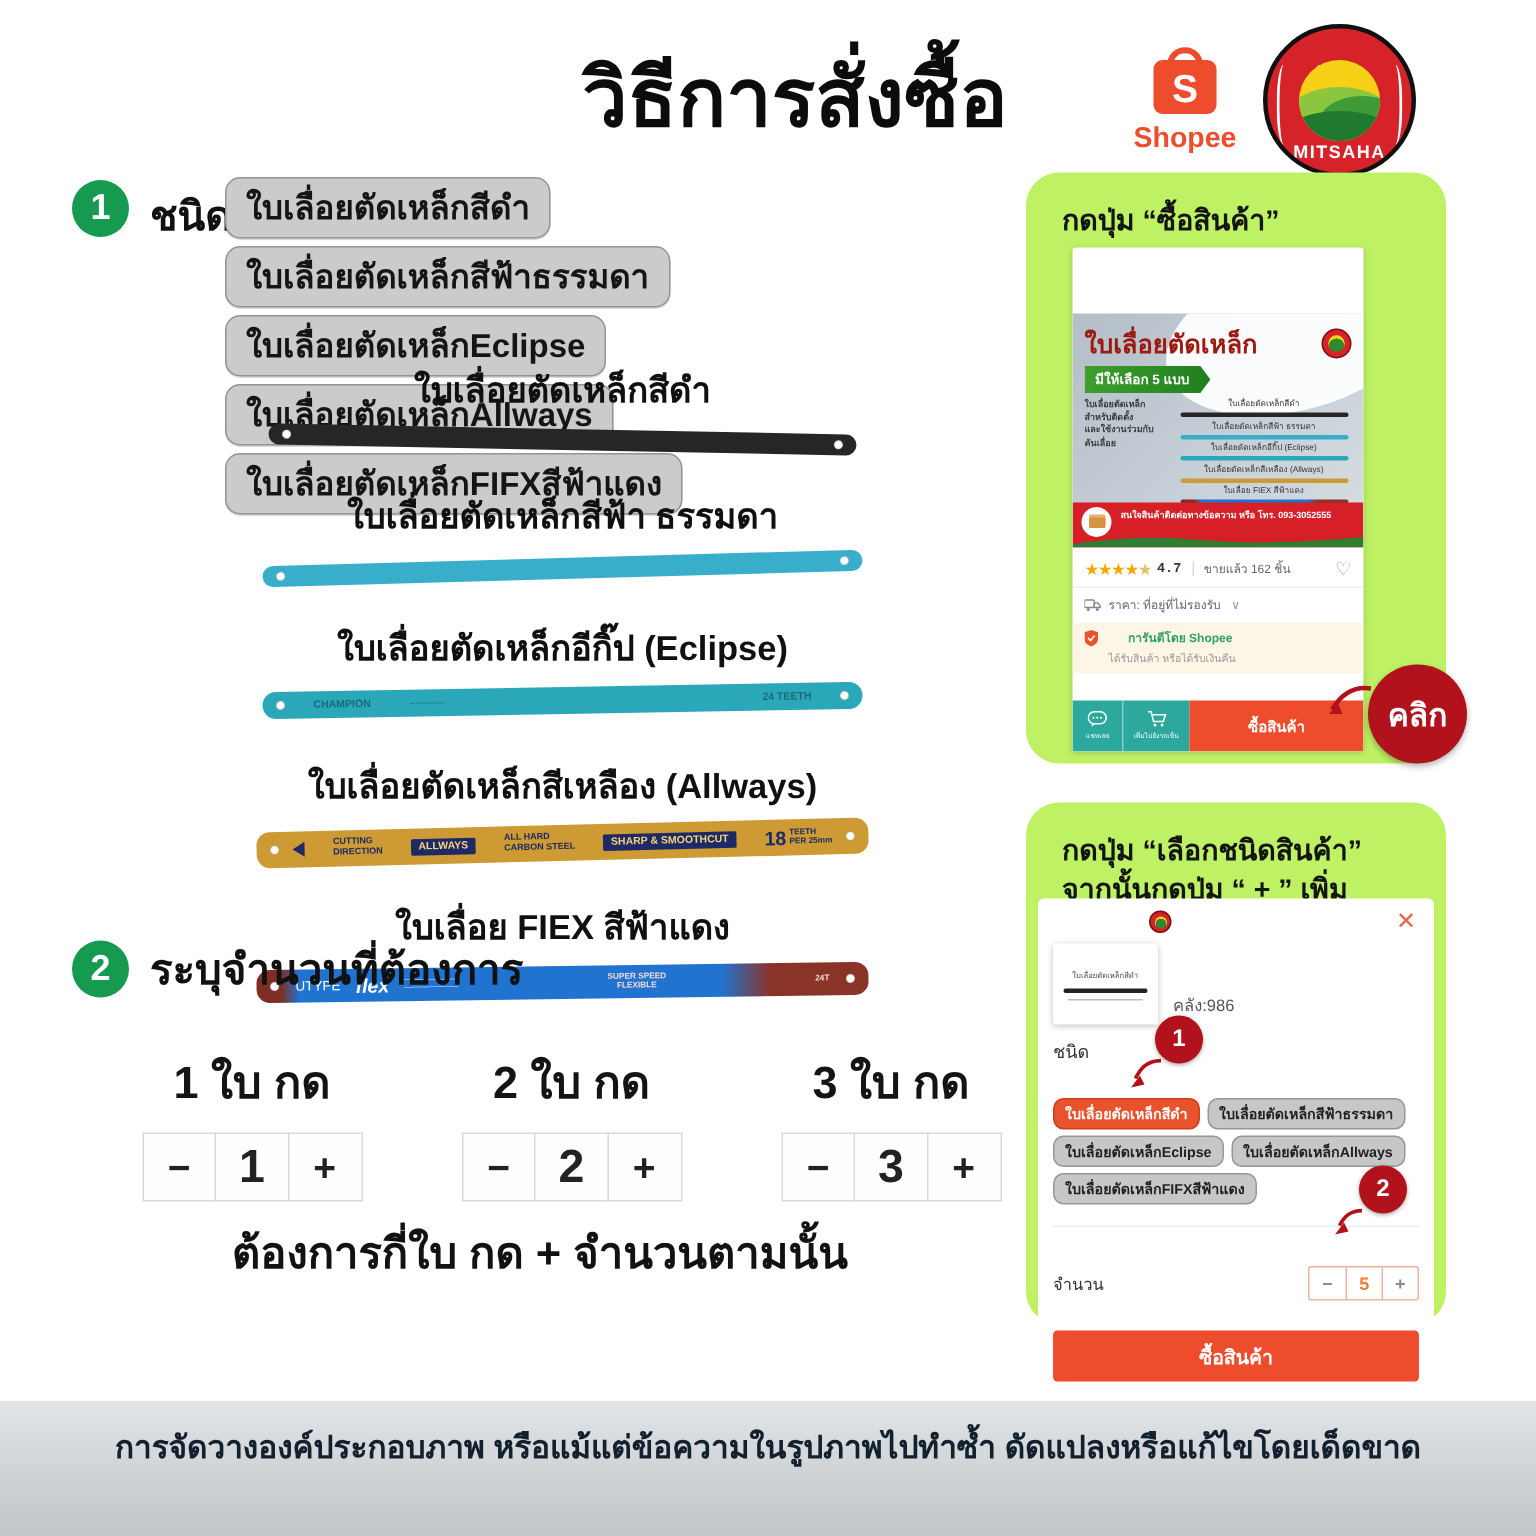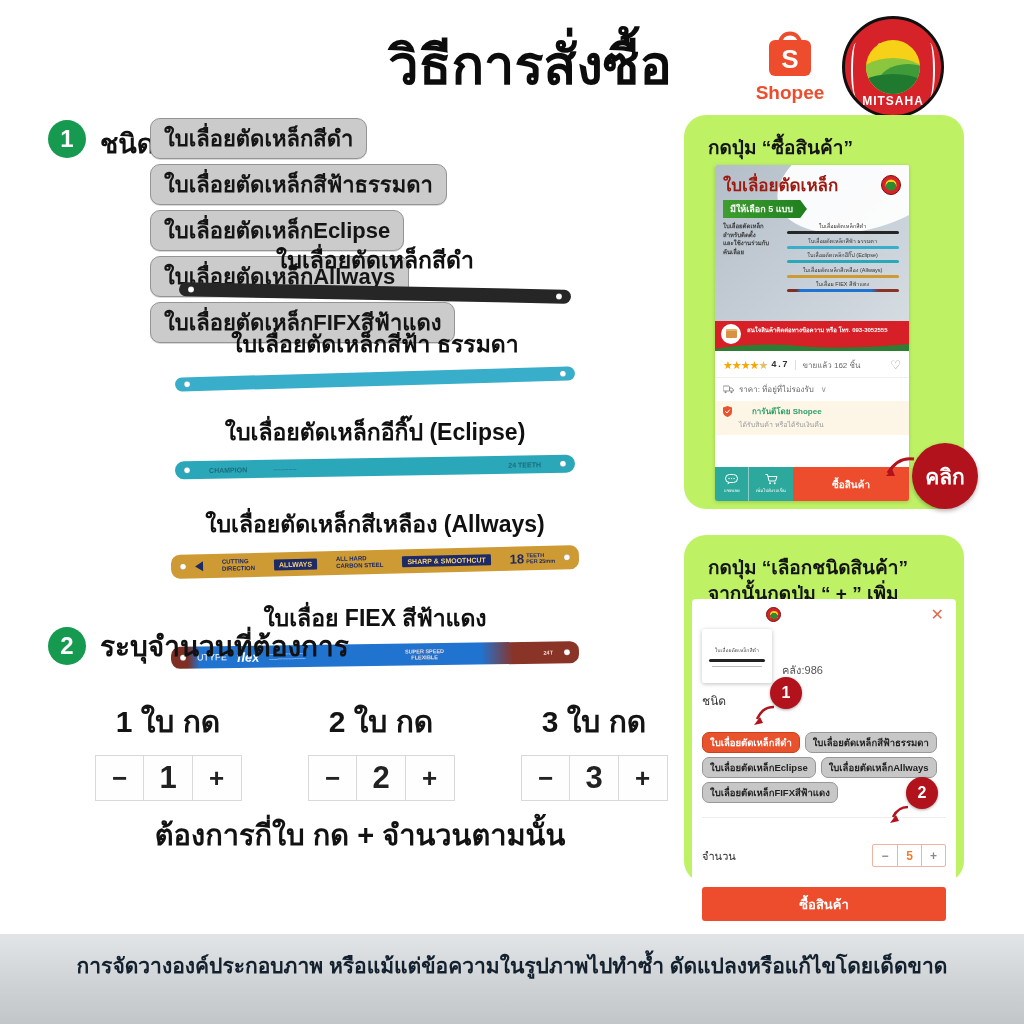--- a/index.html
+++ b/index.html
@@ -80,21 +80,21 @@
 
   
   .panel { position:absolute; left:684px; width:280px; background:#bef264; border-radius:22px; }
   .panel1 { top:115px; height:394px; }
   .panel2 { top:535px; height:348px; }
   .panel-head { padding:20px 20px 0 24px; font-size:19px; font-weight:700; color:#141414; line-height:26px; }
 
   
   .phone1 { position:absolute; left:31px; top:50px; width:194px; height:336px; background:#fff;
             border-radius:2px; overflow:hidden; box-shadow:0 1px 4px rgba(0,0,0,.18); }
-  .hero { position:relative; height:186px; background:linear-gradient(135deg,#b4bec8 0%,#c7d0d8 55%,#d8dee3 100%); overflow:hidden; }
+  .hero { position:relative; height:156px; background:linear-gradient(135deg,#b4bec8 0%,#c7d0d8 55%,#d8dee3 100%); overflow:hidden;margin-top:44px; }
   .swoosh { position:absolute; right:-46px; top:-36px; width:180px; height:100px; background:rgba(255,255,255,.92);
             border-radius:50%; transform:rotate(-16deg); }
   .hero-title-row { position:relative; display:flex; align-items:center; justify-content:space-between; padding:6px 8px 0 8px; }
   .hero-title { font-size:17px; font-weight:800; color:#9c1a10; }
   .mini-logo { width:20px; height:20px; border-radius:50%; background:#d6232a; border:1.5px solid #7a0d0d; position:relative; flex:0 0 auto; }
   .mini-logo::after { content:""; position:absolute; left:50%; top:50%; transform:translate(-50%,-50%);
                       width:11px; height:11px; border-radius:50%; background:radial-gradient(circle at 50% 65%, #2f8a2f 55%, #f7d117 56%); }
   .hero-banner { position:relative; display:inline-block; margin:2px 0 0 8px; background:linear-gradient(90deg,#3e9e2e,#1f7f1f);
                  color:#fff; font-size:9px; font-weight:800; padding:2px 14px 2px 7px;
                  clip-path:polygon(0 0,92% 0,100% 50%,92% 100%,0 100%); }

